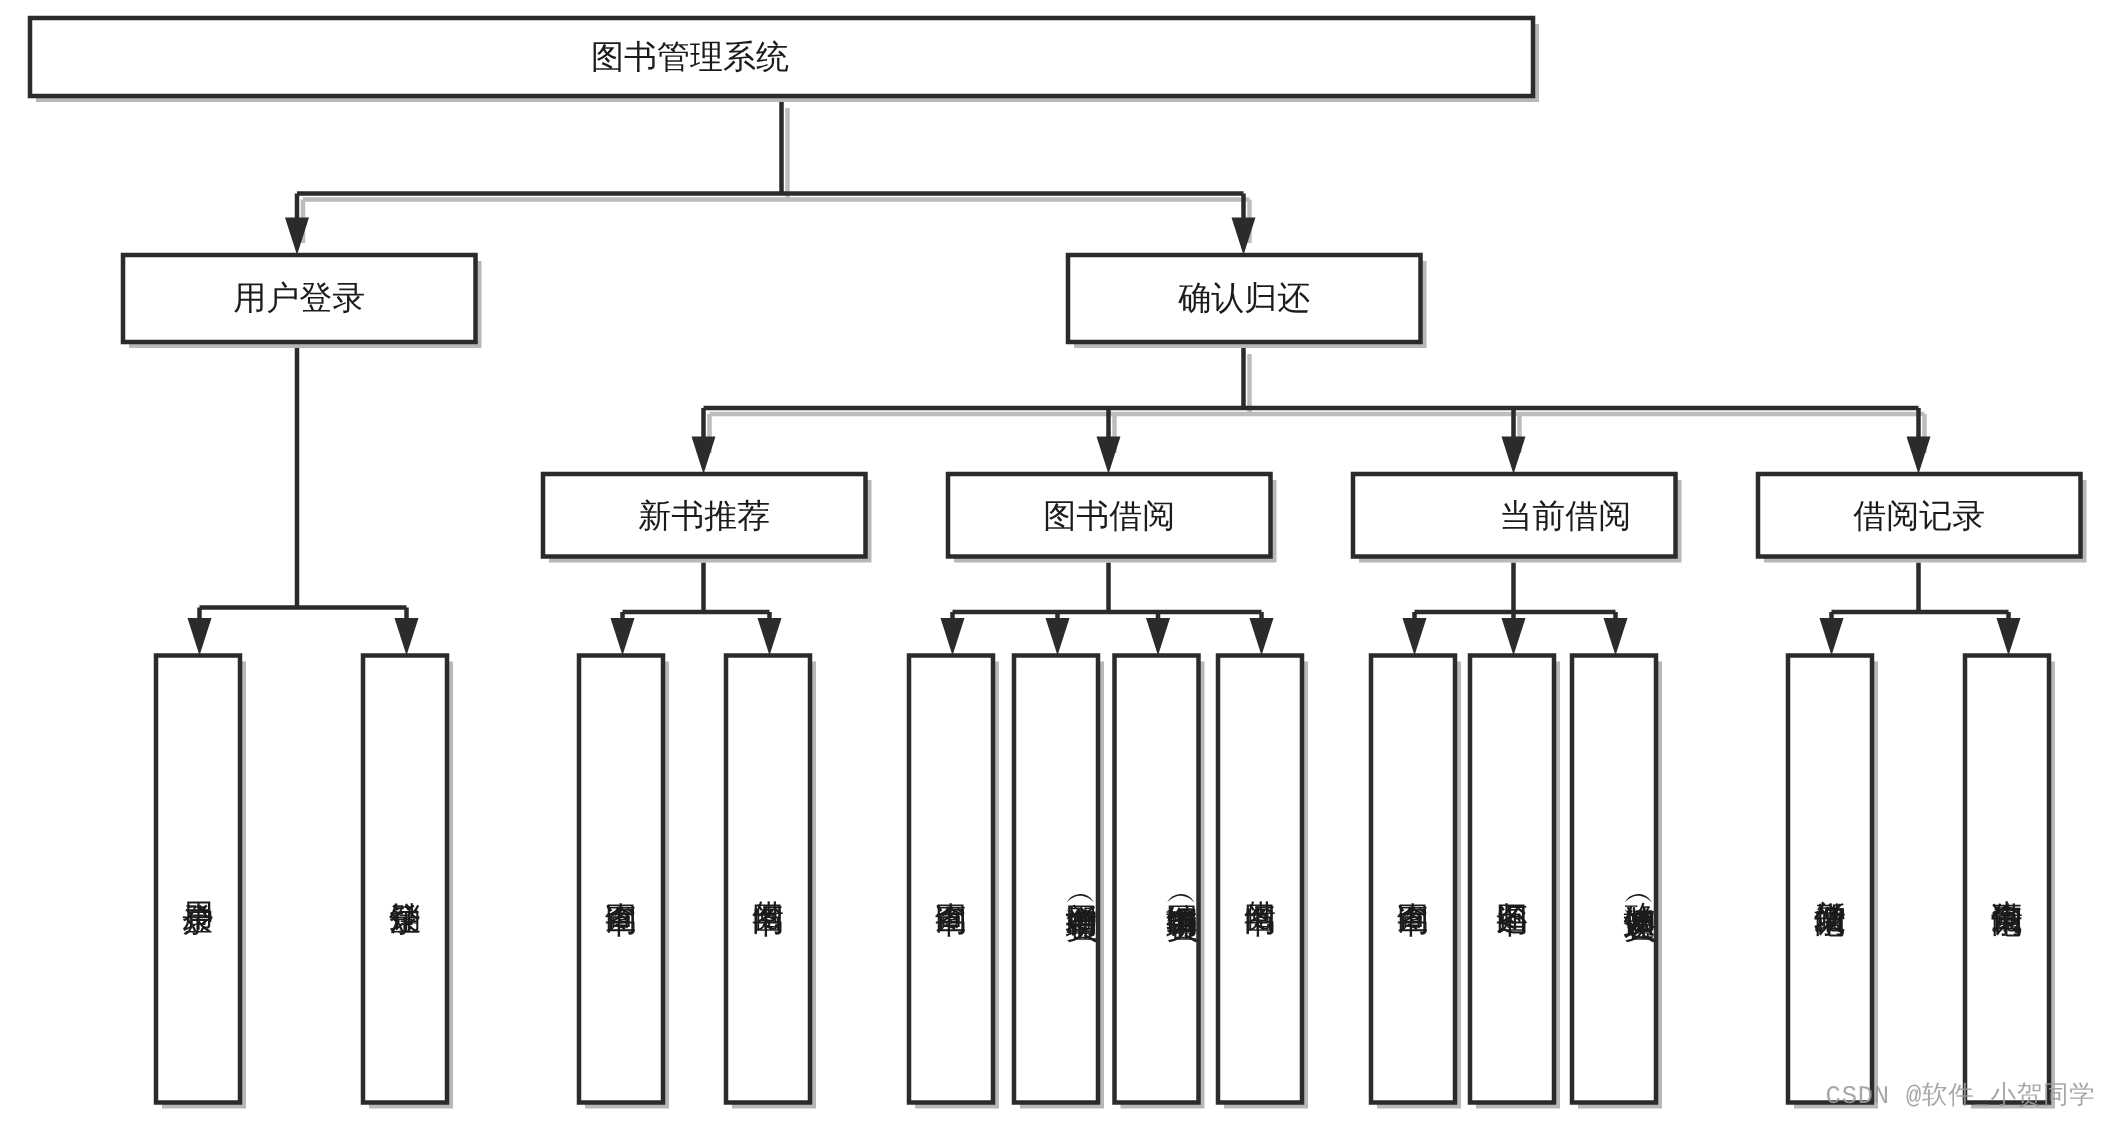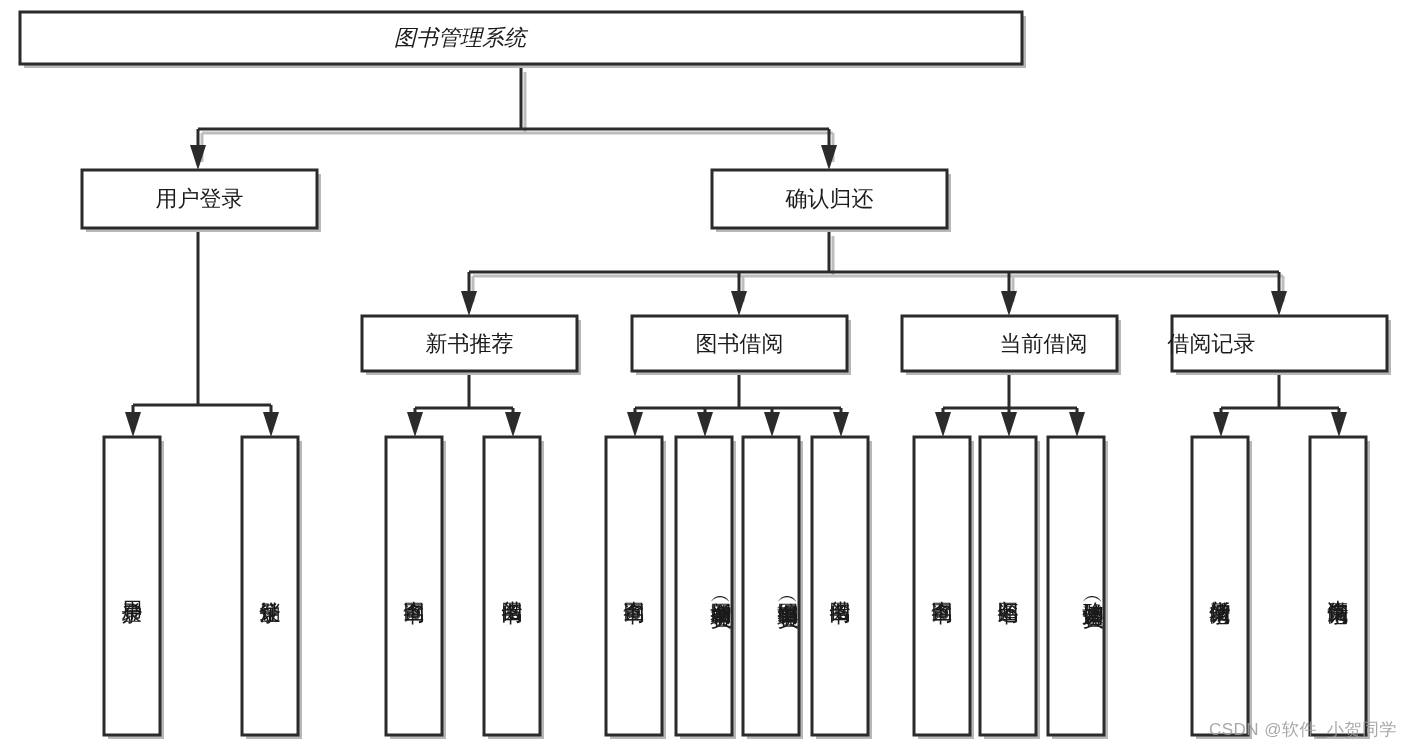--- a/index.html
+++ b/index.html
@@ -73,21 +73,21 @@
     display: flex;
     align-items: center;
     justify-content: center;
     pointer-events: none;
     white-space: nowrap;
   }
   #watermark {
     position: absolute;
     right: 8px;
     bottom: 6px;
-    font-family: Liberation Sans, sans-serif;
+    font-family: Liberation Mono, monospace;
     font-size: 17px;
     color: #9c9c9c;
     opacity: 0.88;
     white-space: nowrap;
     letter-spacing: 0.5px;
   }
 </style>
 </head>
 <body>
 
@@ -190,29 +190,29 @@
       <rect class="node-rect" x="1048" y="437" width="56" height="298"></rect>
 
       <rect class="node-shadow" x="1196" y="441" width="56" height="298"></rect>
       <rect class="node-rect" x="1192" y="437" width="56" height="298"></rect>
 
       <rect class="node-shadow" x="1314" y="441" width="56" height="298"></rect>
       <rect class="node-rect" x="1310" y="437" width="56" height="298"></rect>
     </g>
   </svg>
 
-  <div class="htext-wrap" style="left:20px; top:12px; width:880px; height:52px;font-style:italic;">图书管理系统</div>
+  <div class="htext-wrap" style="left:20px; top:12px; width:880px; height:52px;">图书管理系统</div>
 
   <div class="htext-wrap" style="left:82px; top:170px; width:235px; height:58px;">用户登录</div>
   <div class="htext-wrap" style="left:712px; top:170px; width:235px; height:58px;">确认归还</div>
 
   <div class="htext-wrap" style="left:362px; top:316px; width:215px; height:55px;">新书推荐</div>
   <div class="htext-wrap" style="left:632px; top:316px; width:215px; height:55px;">图书借阅</div>
   <div class="htext-wrap" style="left:902px; top:316px; width:215px; height:55px;margin-left:34px;">当前借阅</div>
-  <div class="htext-wrap" style="left:1104px; top:316px; width:215px; height:55px;border-radius:15px;">借阅记录</div>
+  <div class="htext-wrap" style="left:1172px; top:316px; width:215px; height:55px;border-radius:15px;">借阅记录</div>
 
   <div class="vtext-wrap" style="left:104px; top:437px; width:56px; height:298px;">用户登录</div>
   <div class="vtext-wrap" style="left:242px; top:437px; width:56px; height:298px;">注销登录</div>
   <div class="vtext-wrap" style="left:386px; top:437px; width:56px; height:298px;">查询图书</div>
   <div class="vtext-wrap" style="left:484px; top:437px; width:56px; height:298px;">借阅图书</div>
   <div class="vtext-wrap" style="left:606px; top:437px; width:56px; height:298px;">查询图书</div>
   <div class="vtext-wrap" style="left:676px; top:437px; width:56px; height:298px; align-items:flex-start; padding-top:6px; box-sizing:border-box;">新增图书（管理员）</div>
   <div class="vtext-wrap" style="left:743px; top:437px; width:56px; height:298px; align-items:flex-start; padding-top:6px; box-sizing:border-box;">编辑图书（管理员）</div>
   <div class="vtext-wrap" style="left:812px; top:437px; width:56px; height:298px;">借阅图书</div>
   <div class="vtext-wrap" style="left:914px; top:437px; width:56px; height:298px;">查询图书</div>

